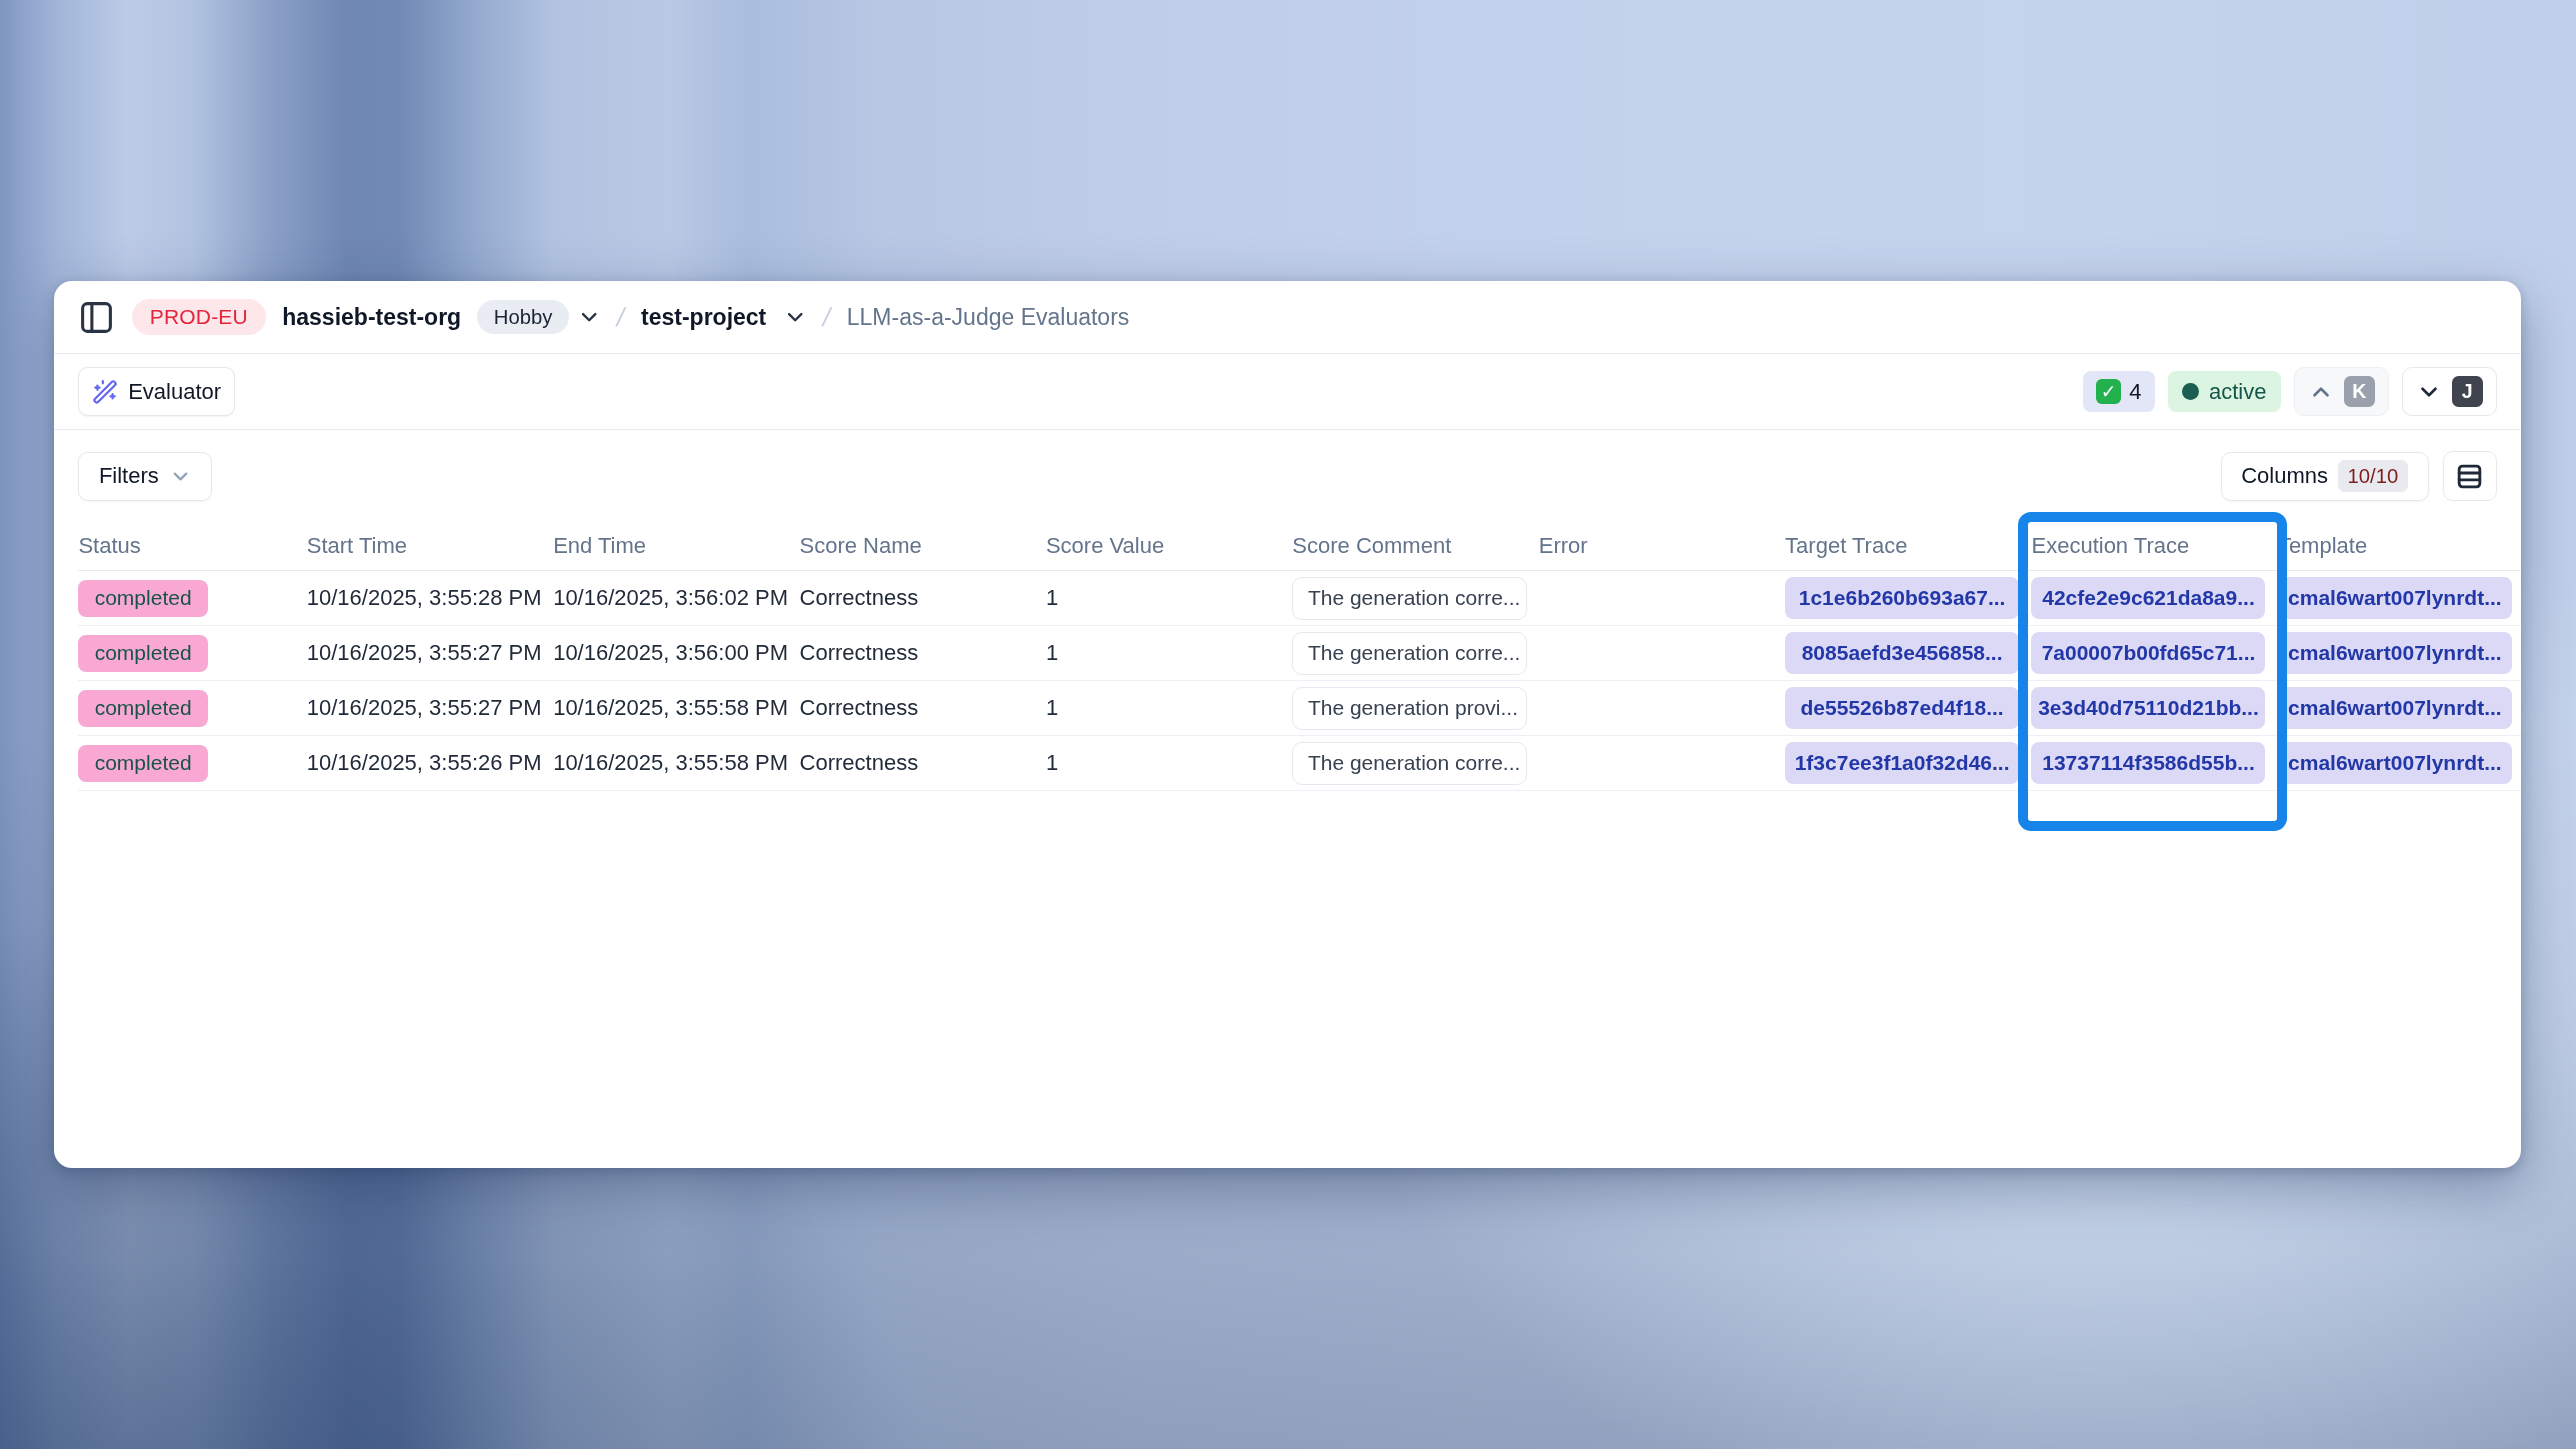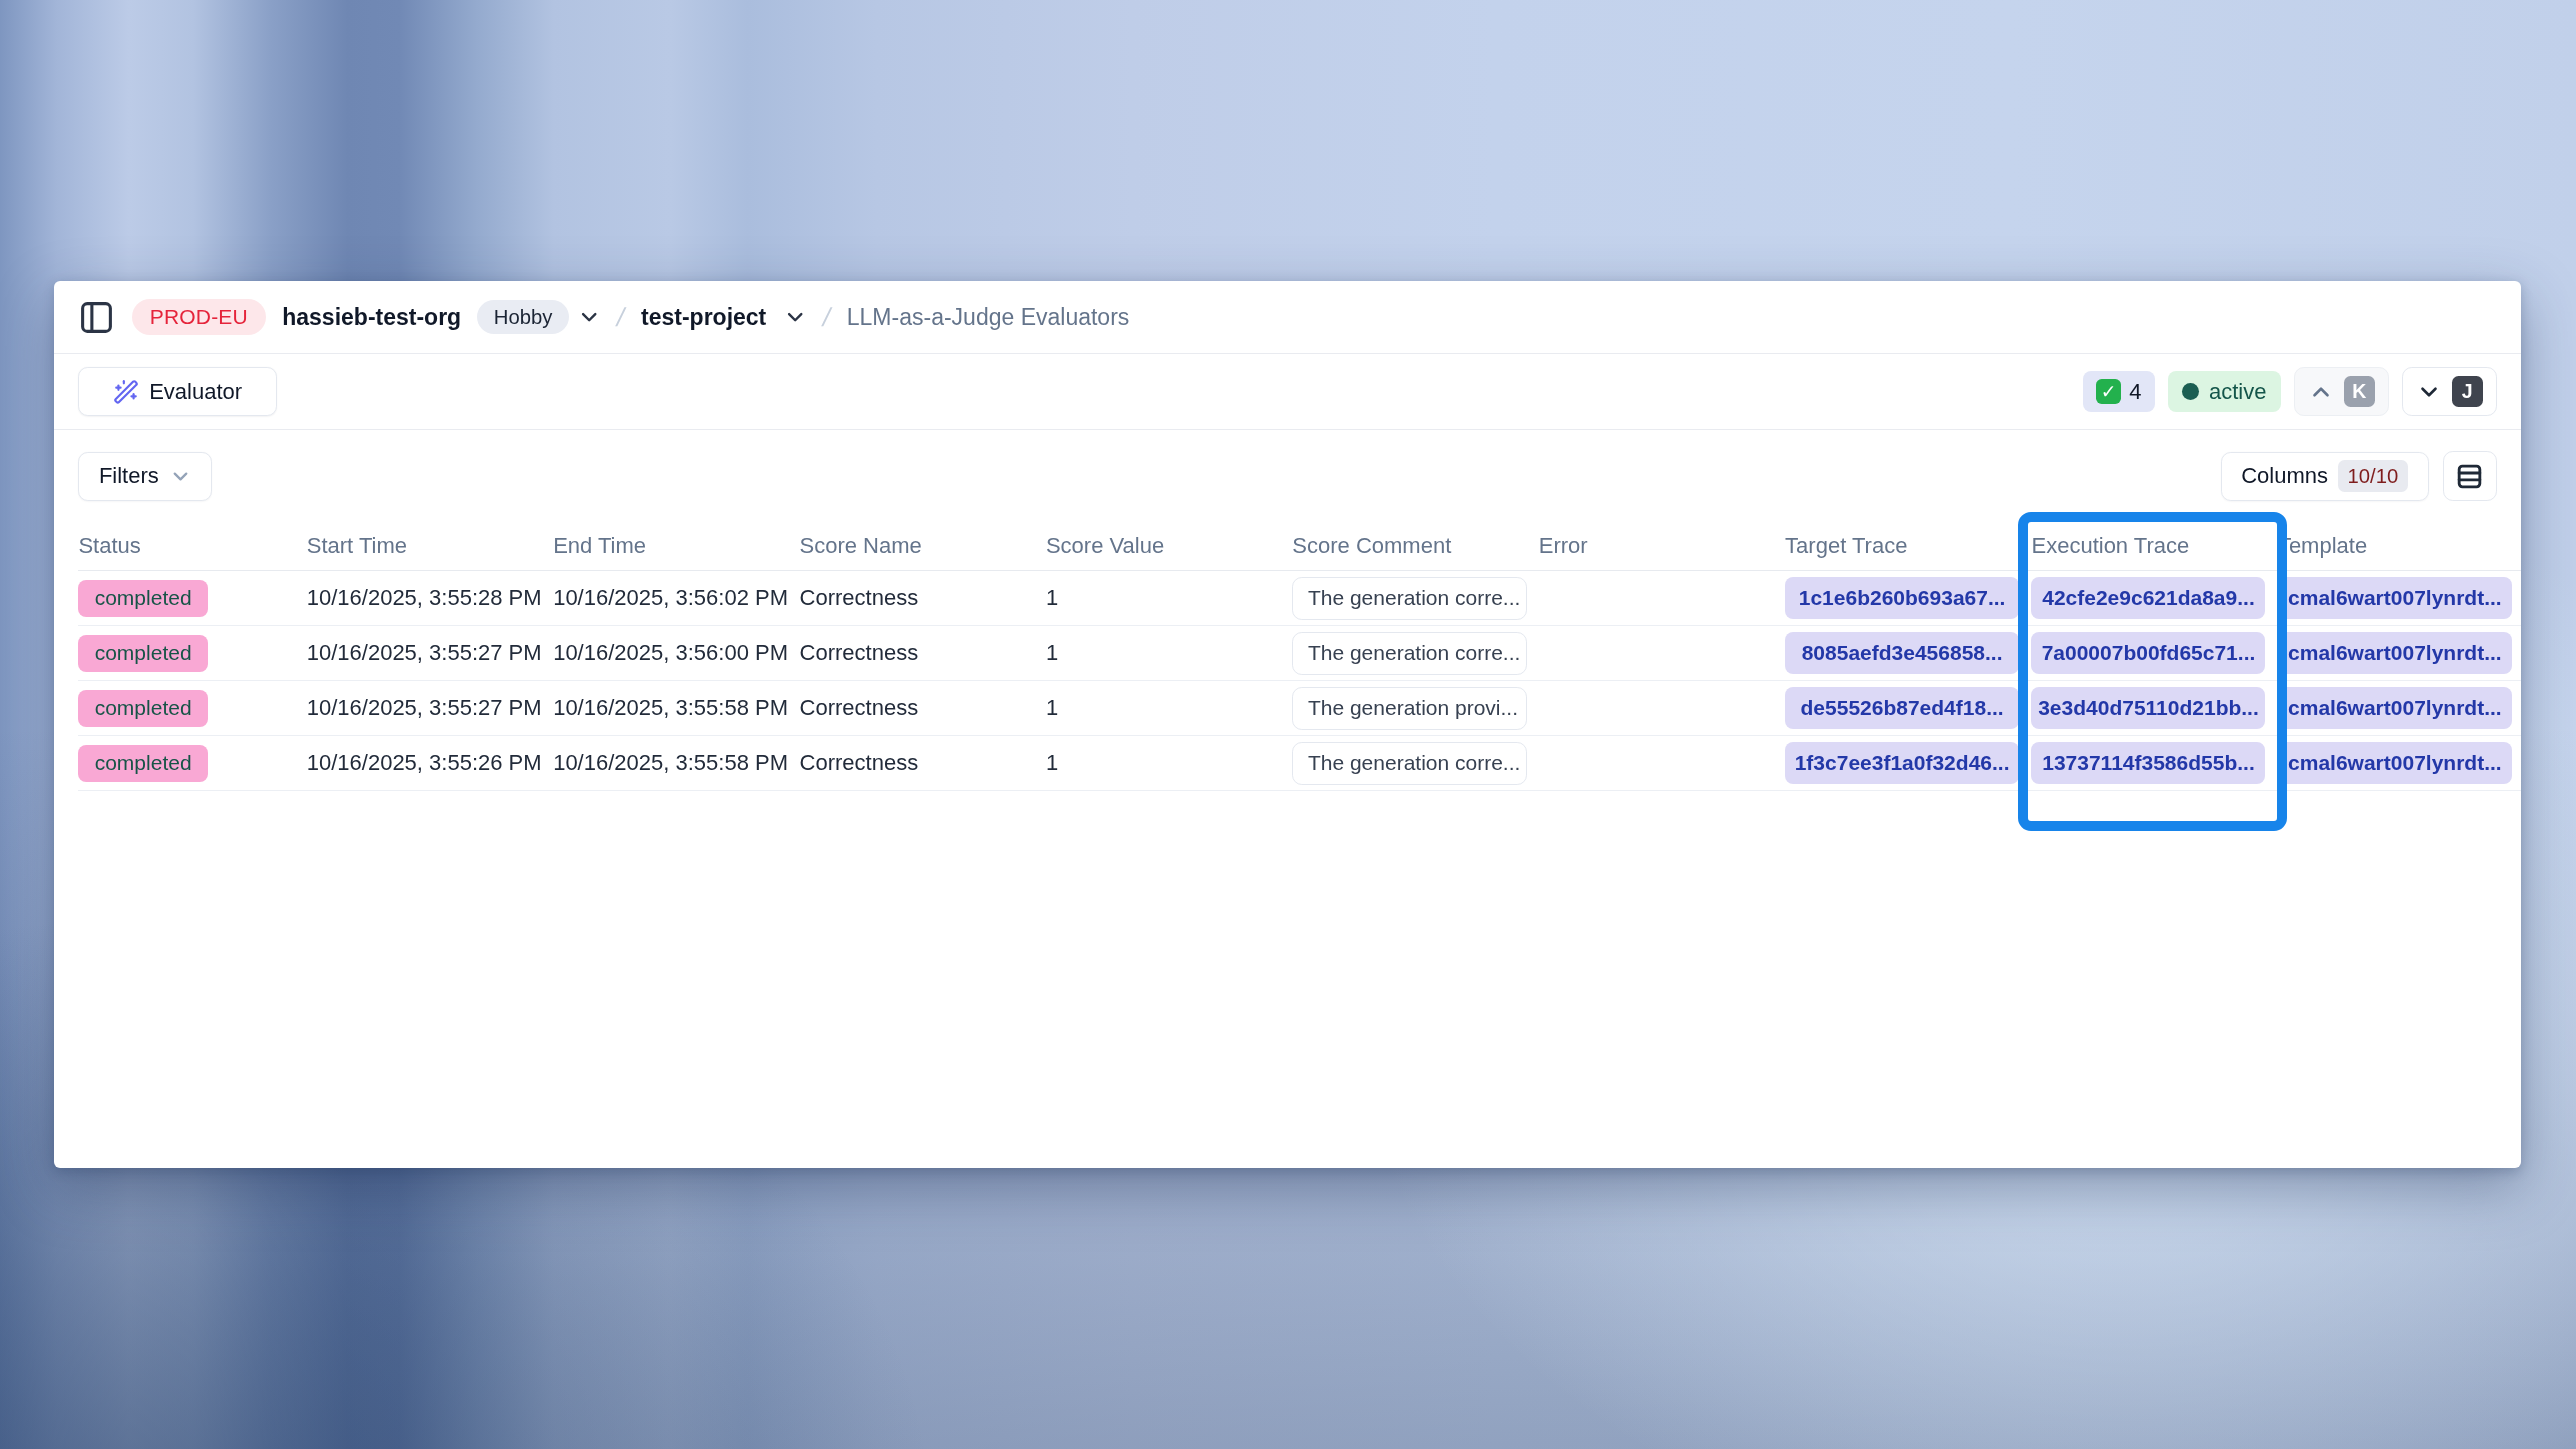--- a/index.html
+++ b/index.html
@@ -11,40 +11,40 @@
       radial-gradient(1300px 975px at 5% 105%, rgba(35,62,105,.50), rgba(35,62,105,0) 62%),
       linear-gradient(180deg, rgba(20,40,75,0) 50%, rgba(28,50,88,.30) 100%),
       linear-gradient(90deg,
         #7e96c0 0%, #a2b5d8 2.2%, #bccbe7 5%, #b2c3e1 7.5%,
         #8aa0c7 10.5%, #6f87b3 13.5%, #7189b5 15.5%, #94aace 18.5%,
         #b2c3e1 21.5%, #b9c9e5 26%, #aabddd 29%, #b7c7e4 34%,
         #bfcde8 44%, #c3d2ec 58%, #c5d4ed 78%, #c1d0ea 100%);
   }
   .card{
     position:absolute;left:54px;top:281px;width:2467px;height:887px;
-    background:#ffffff;border-radius:6px;overflow:hidden;
+    background:#ffffff;border-radius:18px;overflow:hidden;
     box-shadow:0 19.5px 57px rgba(25,45,85,.38), 0 3.3px 11.4px rgba(25,45,85,.22);
   }
   
   .crumb-bar{height:73px;display:flex;align-items:center;padding:0 24.4px;gap:16.3px;
     border-bottom:1.6px solid #e9ebf0;box-sizing:border-box;}
   .icon-btn{display:flex;align-items:center;justify-content:center;background:none;border:none;cursor:pointer;padding:0;}
   .pill{display:inline-flex;align-items:center;height:36px;padding:0 18px;border-radius:812px;
     font-size:20.3px;font-weight:500;}
   .env-pill{background:#fde7ea;color:#e5243b;font-size:21px;letter-spacing:0.2px;}
   .plan-pill{background:#e9ecf3;color:#1b2434;height:34px;padding:0 16.3px;}
   .crumb-strong{font-size:23px;font-weight:600;color:#101828;}
   .crumb-muted{font-size:23px;font-weight:400;color:#64748b;}
   .crumb-sep{font-size:26px;color:#c7d0dc;font-weight:300;transform:skewX(-12deg);}
   .chev{display:inline-flex;align-items:center;}
   .switch-group{display:inline-flex;align-items:center;gap:8.1px;}
   
   .title-bar{height:76px;display:flex;align-items:center;padding:0 24.4px;gap:18px;
     border-bottom:1.6px solid #e9ebf0;box-sizing:border-box;}
-  .type-badge{display:inline-flex;align-items:center;gap:9.8px;height:47px;padding:0 34px;
+  .type-badge{display:inline-flex;align-items:center;gap:9.8px;height:47px;padding:0 13px;
     background:#fff;border:1.6px solid #e4e8ef;border-radius:9.8px;
     font-size:22px;font-weight:500;color:#101828;box-shadow:0 0.8px 1.6px rgba(16,24,40,.05);}
   .page-title{font-size:28px;font-weight:600;color:#0b1120;letter-spacing:0.2px;}
   .title-right{margin-left:auto;display:flex;align-items:center;gap:13px;}
   .count-badge{display:inline-flex;align-items:center;gap:8.1px;height:41px;padding:0 13px;
     border-radius:8.1px;background:#e2e6f7;color:#111827;font-size:22px;font-weight:500;}
   .check-glyph{width:25px;height:25px;border-radius:5.7px;background:#23b14d;color:#fff;
     display:inline-flex;align-items:center;justify-content:center;font-size:18.7px;font-weight:700;}
   .active-badge{display:inline-flex;align-items:center;gap:9.8px;height:41px;padding:0 14.6px;
     border-radius:8.1px;background:#dcf5e2;color:#14554a;font-size:22px;font-weight:500;}

